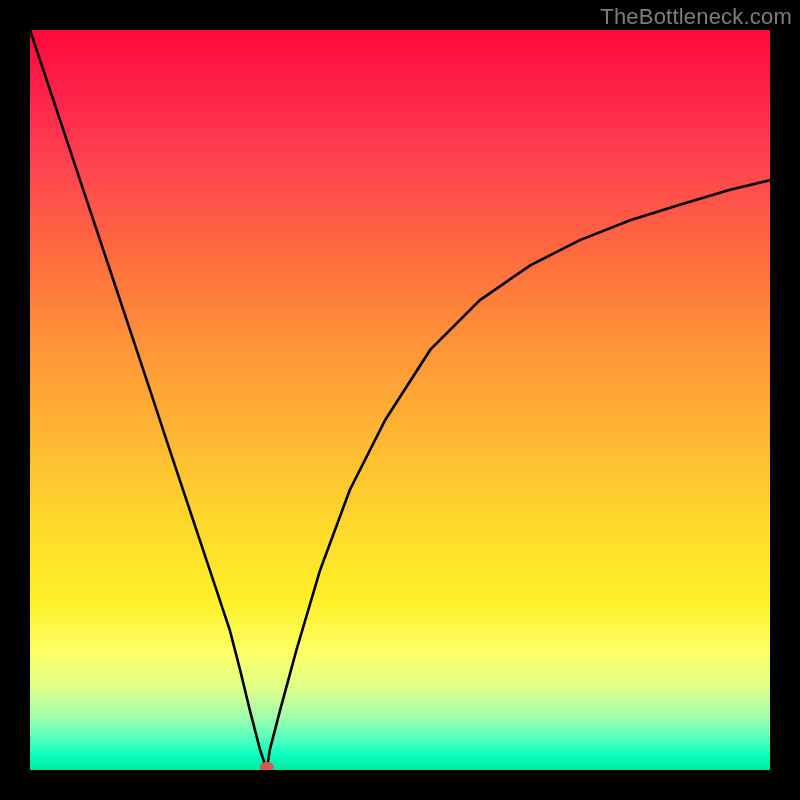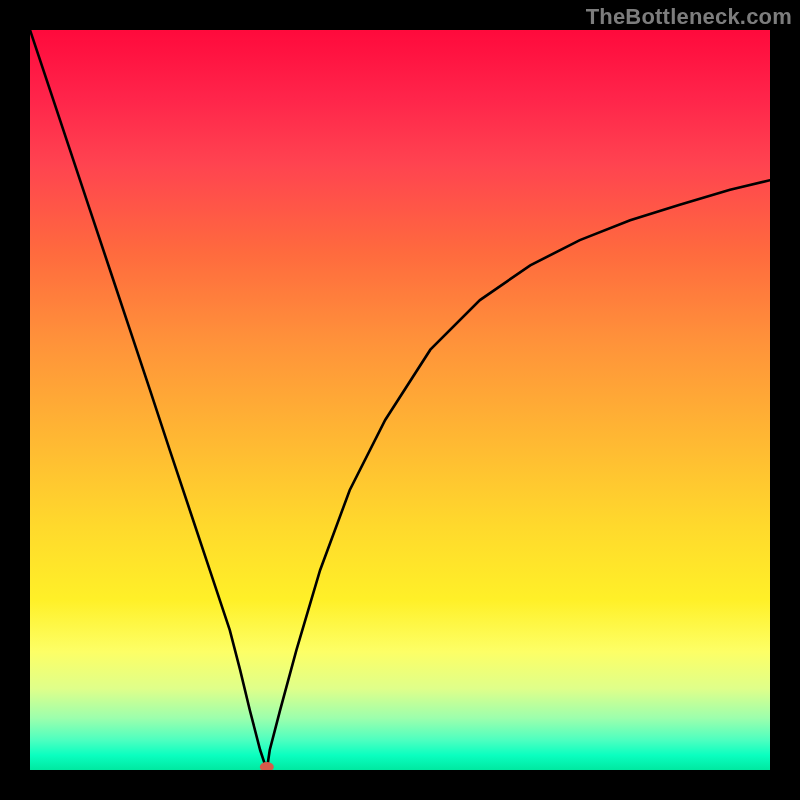--- a/index.html
+++ b/index.html
@@ -54,21 +54,21 @@
     width: 740px;
     height: 740px;
     display: block;
   }
   .watermark {
     position: absolute;
     top: 4px;
     right: 8px;
     color: #7d7d7d;
     font-size: 22px;
-    font-weight: 700;
+    font-weight: 400;
     letter-spacing: 0.2px;
     user-select: none;
   }
 </style>
 </head>
 <body>
 
 <div class="frame">
   <div class="plot">
     <div class="gradient"></div>

